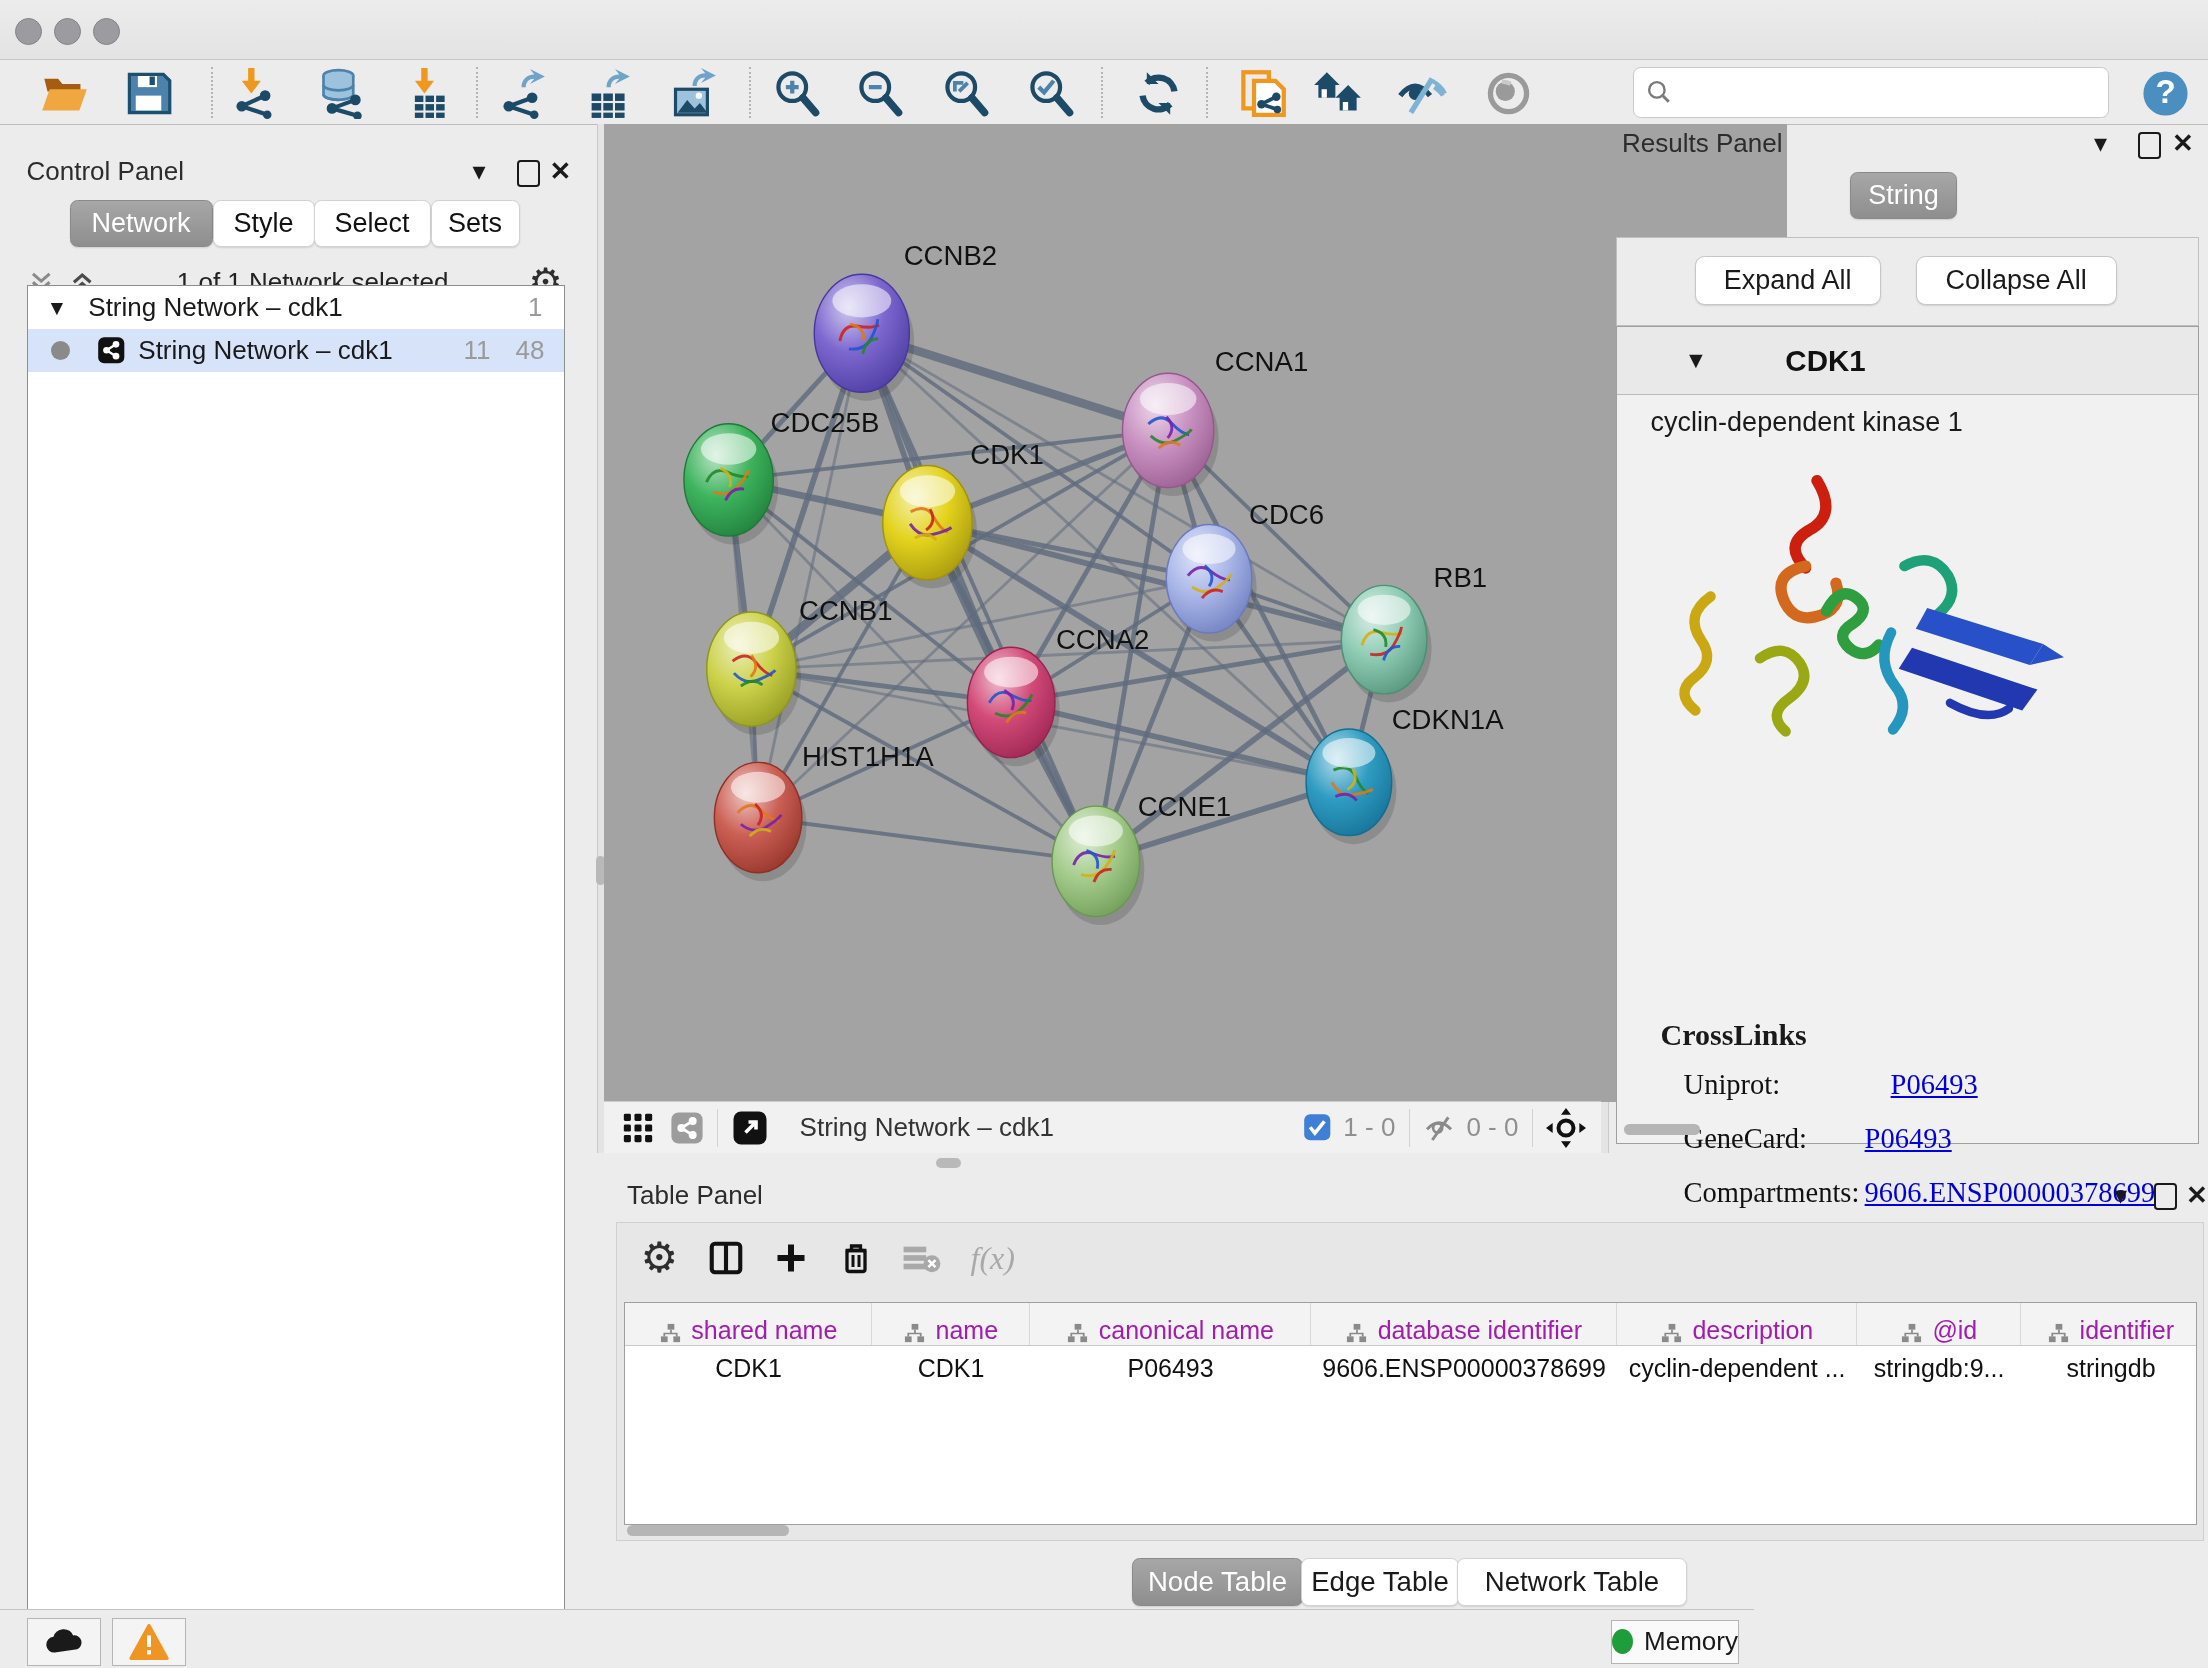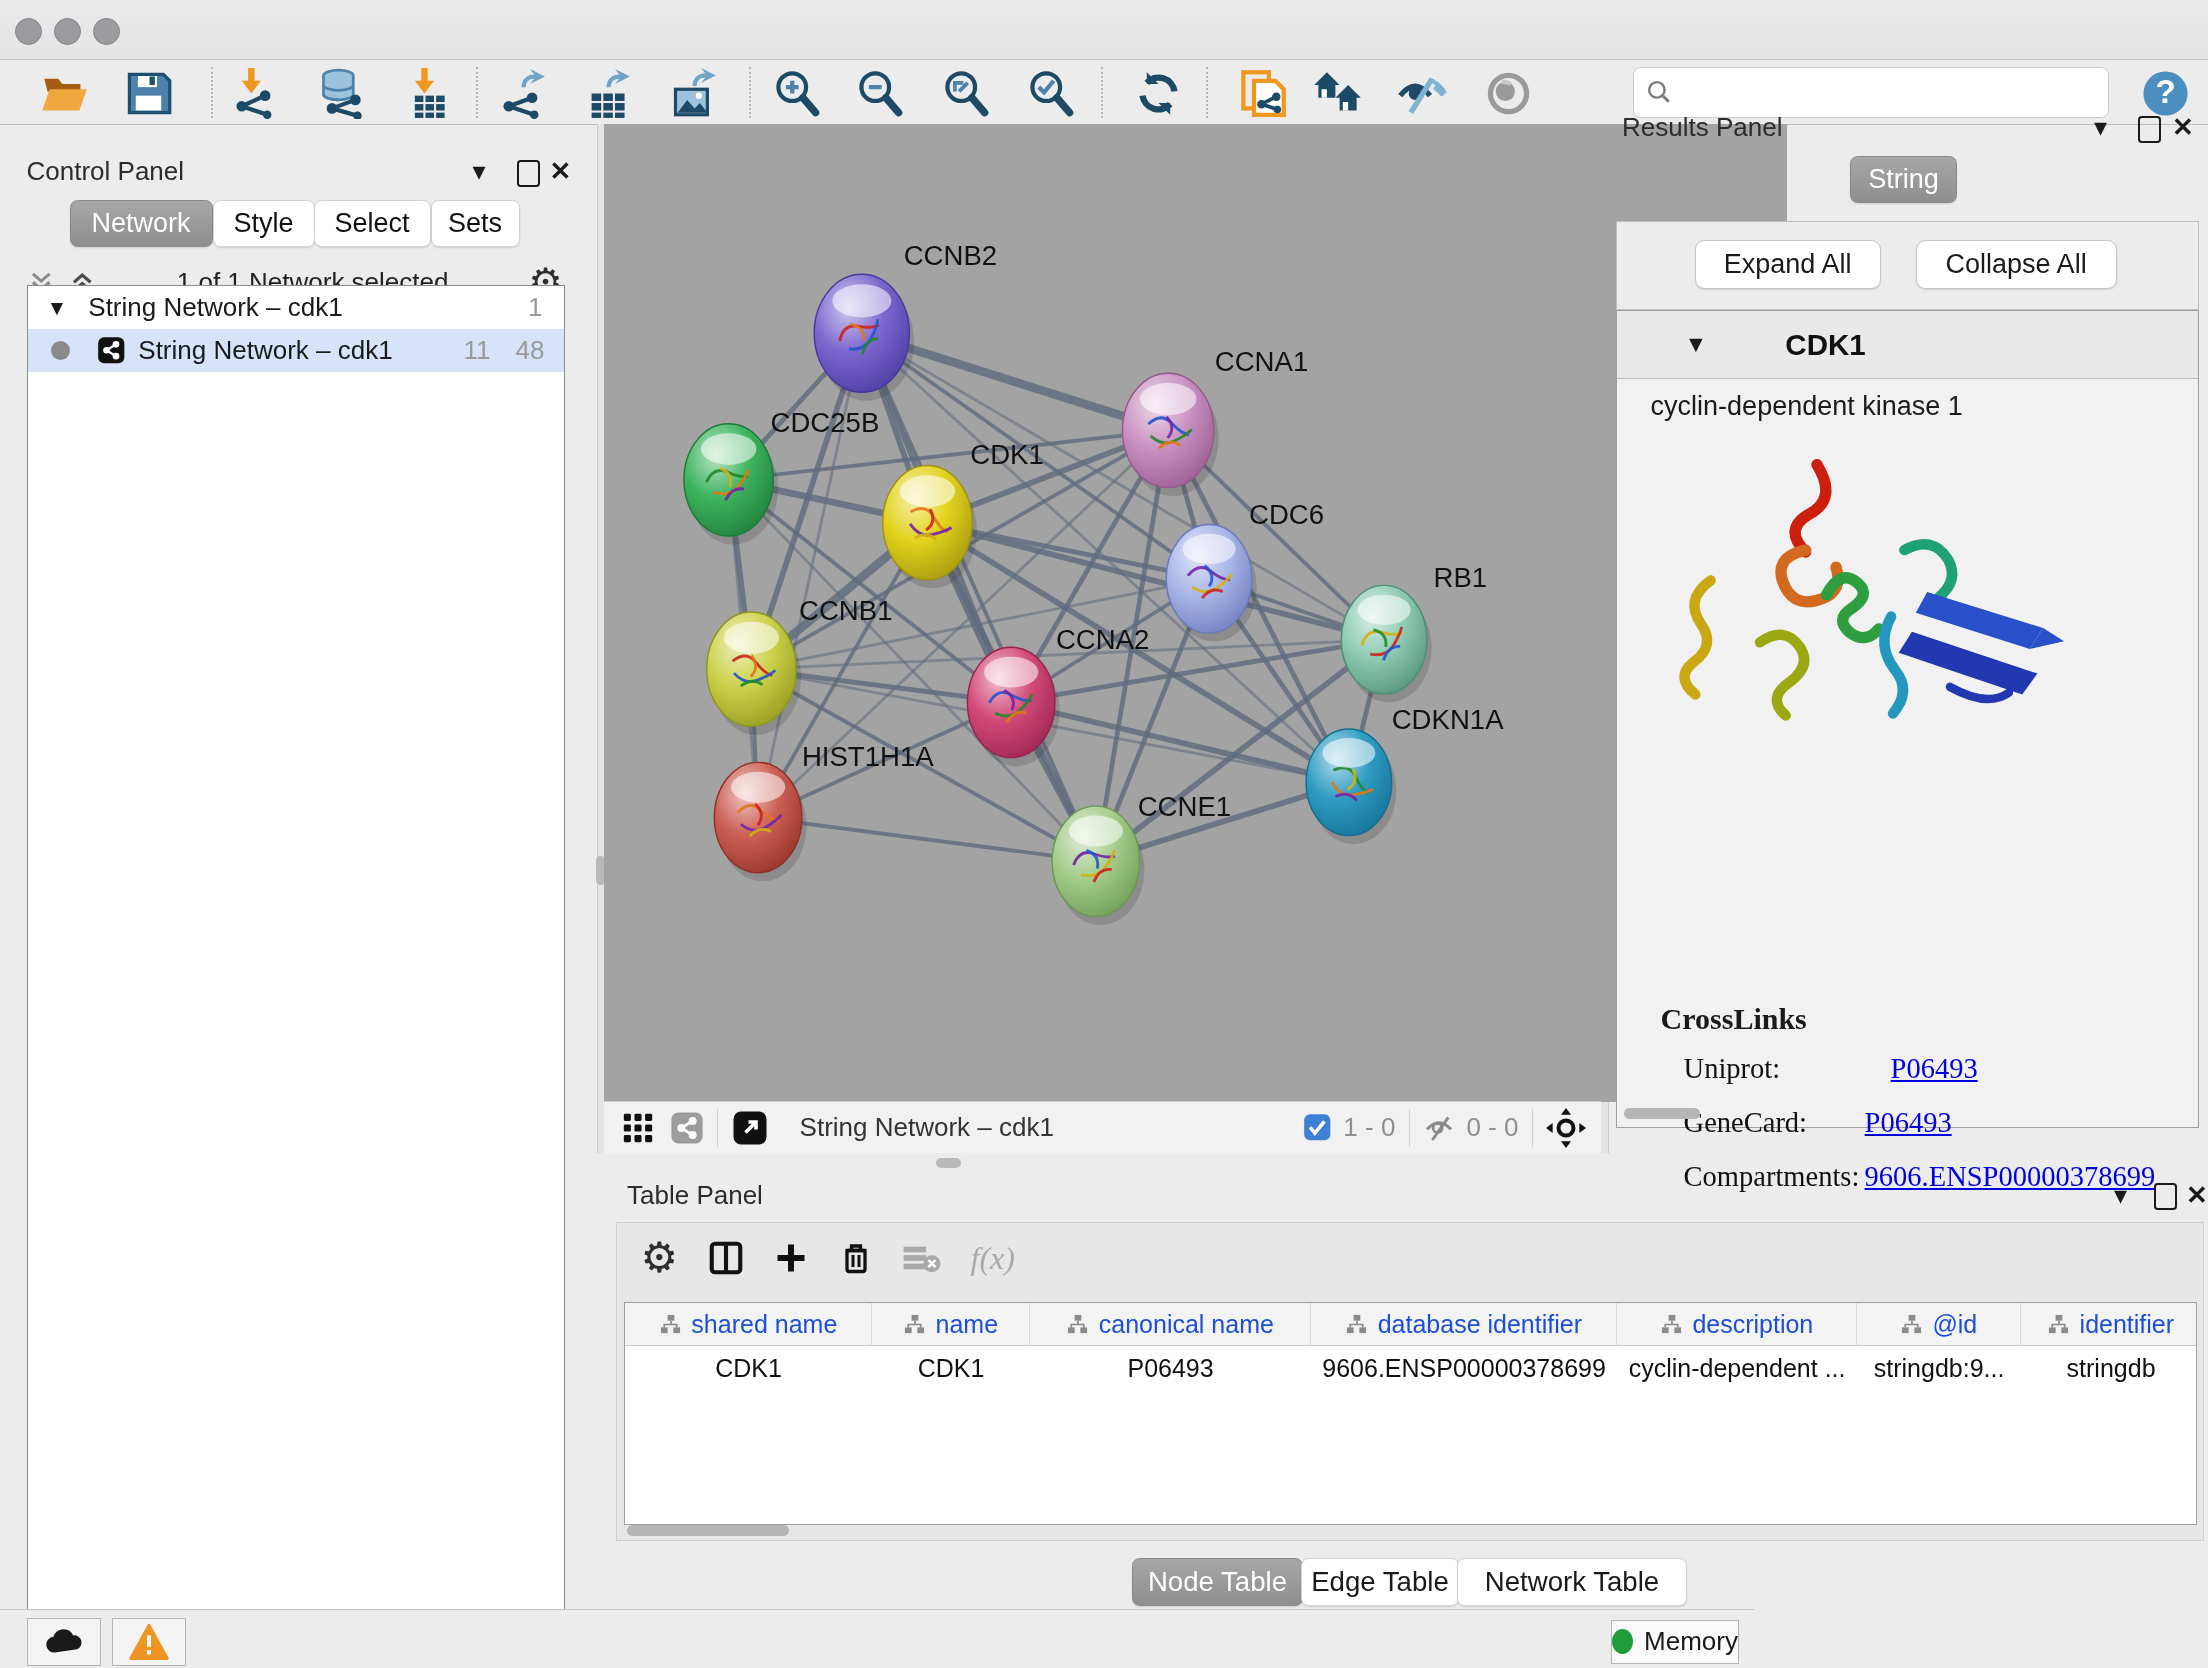--- a/index.html
+++ b/index.html
@@ -50,21 +50,21 @@
   .vsep-l{left:597px;top:124px;width:6.7px;height:1029px;background:#e4e4e4;border-left:1px solid #c9c9c9;}
   .vsep-r{left:1601px;top:124px;width:6.7px;height:1029px;background:#e4e4e4;border-right:1px solid #c9c9c9;}
   .knob{position:absolute;background:#b9b9b9;border-radius:5.7px;}
   .netbar{left:604px;top:1101px;width:997px;height:51px;background:#f1f1f1;border-top:1.9px solid #cccccc;
           display:flex;align-items:center;}
   .netbar .nsep{width:0;height:38px;border-left:1.9px solid #d2d2d2;margin:0 13.3px;}
   .netbar .ttl{font-size:26px;color:#333;}
   .cnt-gray{font-size:26px;color:#8f8f8f;}
 
   
-  .results{left:1607px;top:108px;width:601px;height:1048px;}
+  .results{left:1607px;top:124px;width:601px;height:1048px;}
   .rbox{position:absolute;left:8.6px;top:113px;width:581px;height:87px;background:#ececec;
         border:1.9px solid #bfbfbf;}
   .rbtn{position:absolute;height:47px;background:#fff;border:1.9px solid #c6c6c6;border-radius:9.5px;
         font-size:27px;display:flex;align-items:center;justify-content:center;box-shadow:0 1px 1.9px rgba(0,0,0,.12);}
   .rinner{position:absolute;left:8.6px;top:202px;width:581px;height:816px;border:1.9px solid #9f9f9f;background:#f1f1f1;}
   .cdk-hdr{position:absolute;left:0;top:0;width:100%;height:67px;background:#e9e9e9;border-bottom:1.9px solid #bbbbbb;
            display:flex;align-items:center;}
   .cdk-name{font-size:29.5px;font-weight:bold;color:#111;}
   .desc{position:absolute;left:34px;top:80px;font-size:27px;color:#1a1a1a;}
   .xl-title{position:absolute;left:44px;top:691px;font-family:"Liberation Serif",serif;font-weight:bold;font-size:30px;}
@@ -73,21 +73,21 @@
   .xl-row .v{color:#0000de;text-decoration:underline;}
   .hpill{position:absolute;background:#b5b5b5;border-radius:5.7px;}
 
   
   .tablepanel{left:604px;top:1172px;width:1605px;height:438px;}
   .tp-box{position:absolute;left:12.4px;top:50px;width:1586px;height:317px;background:#e7e7e7;border:1.9px solid #cfcfcf;}
   .tp-tools{position:absolute;left:23px;top:9.5px;height:51px;display:flex;align-items:center;gap:28.5px;}
   .dtable{position:absolute;left:6.7px;top:79px;width:1571px;height:221px;background:#fff;border:1.9px solid #9f9f9f;
           overflow:hidden;}
   .thead{display:flex;height:42px;background:#f3f3f3;border-bottom:1.9px solid #c9c9c9;}
-  .th{display:flex;align-items:center;justify-content:center;gap:9.5px;font-size:25px;color:#1d4ed8;
+  .th{display:flex;align-items:flex-end;justify-content:center;gap:9.5px;font-size:25px;color:#a21caf;
       border-right:1.9px solid #d8d8d8;box-sizing:border-box;overflow:hidden;white-space:nowrap;flex:none;}
   .trowd{display:flex;height:44px;}
   .td{display:flex;align-items:center;justify-content:center;font-size:25px;color:#111;
       box-sizing:border-box;overflow:hidden;white-space:nowrap;flex:none;}
   .bottab{position:absolute;height:46px;border-radius:7.6px;background:#fff;border:1.9px solid #d2d2d2;
           font-size:27.6px;display:flex;align-items:center;justify-content:center;box-shadow:0 1px 1.9px rgba(0,0,0,.12);}
   .bottab.sel{background:linear-gradient(#a7a7a7,#8e8e8e);color:#fff;border-color:#8a8a8a;}
 
   
   .statusbar{left:0;top:1609px;width:1754px;height:59px;background:#ececec;border-top:1.9px solid #c4c4c4;}

